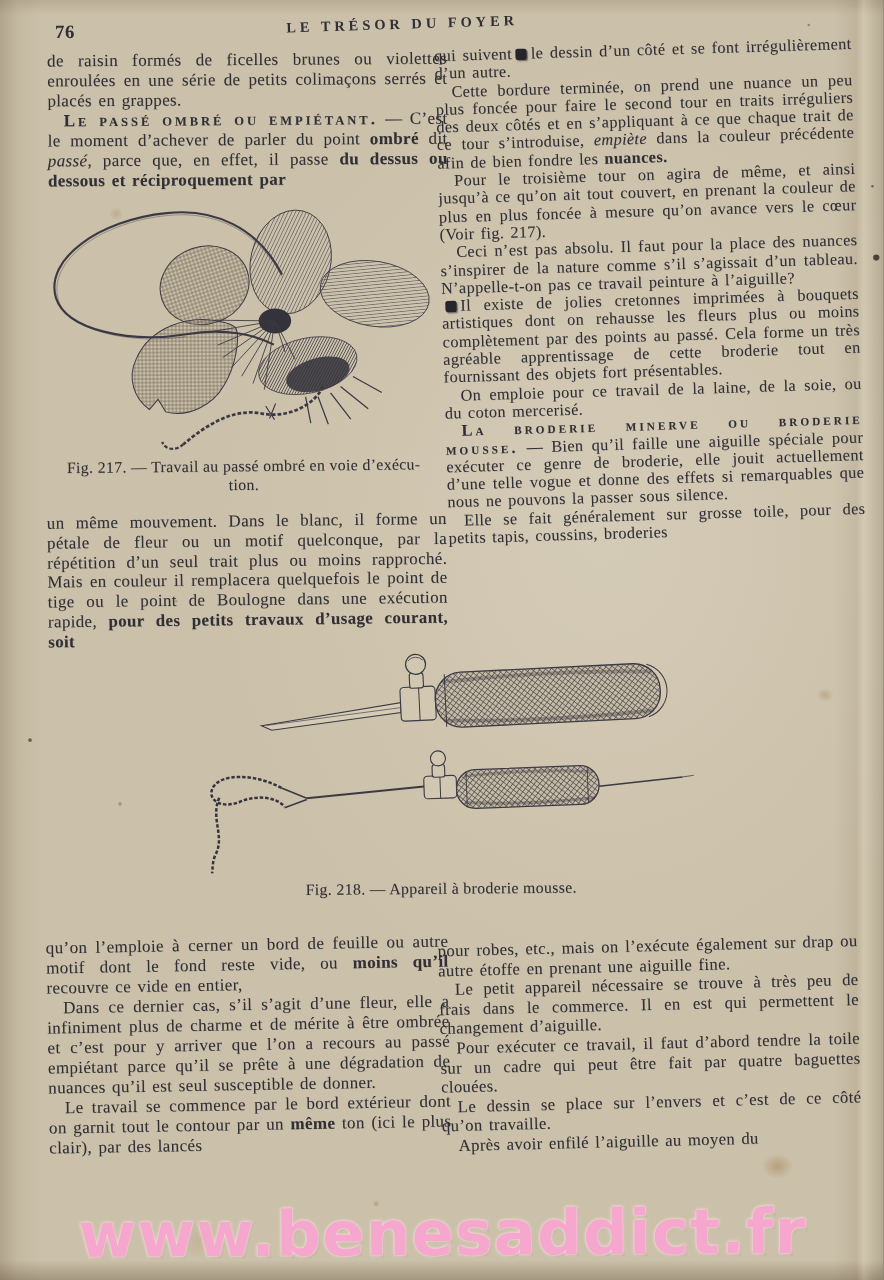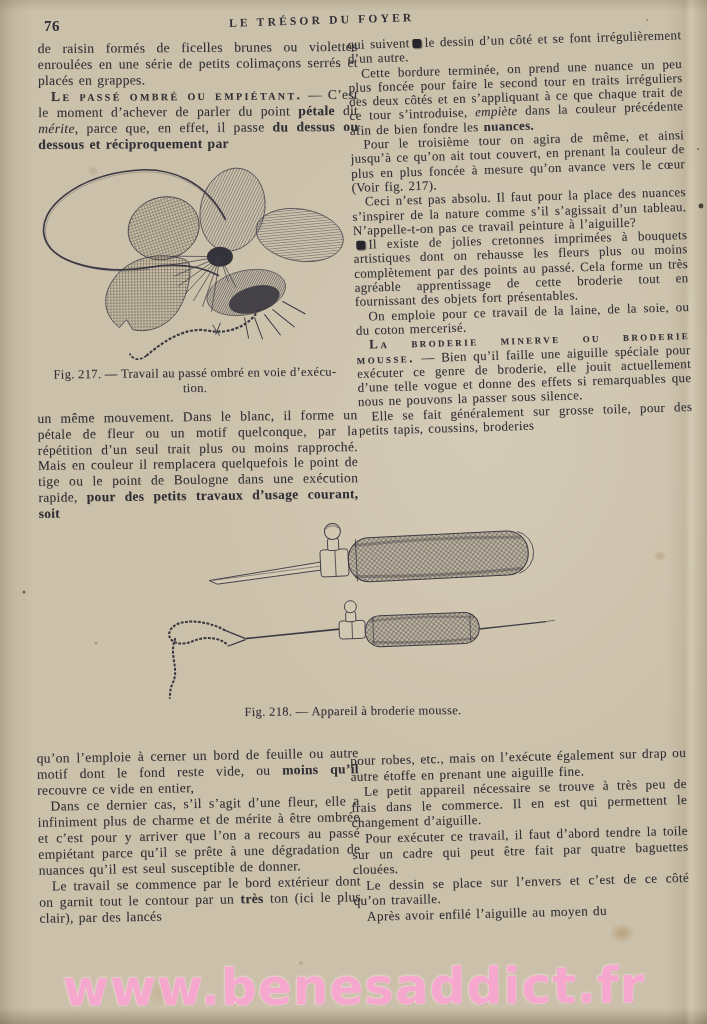--- a/index.html
+++ b/index.html
@@ -61,21 +61,21 @@
 <body>
 
 <div class="page">
   <div class="specks"></div>
 
   <div class="page-num">76</div>
   <div class="running-title">LE TRÉSOR DU FOYER</div>
 
   <div class="col left-top">
       <p class="para"><span>de raisin formés de ficelles brunes ou violettes enroulées en une série de petits colimaçons serrés et placés en grappes.</span></p>
-      <p class="para indent"><span class="sc">Le passé ombré ou empiétant.</span><span> — C’est le moment d’achever de parler du point </span><span class="b">pétale</span><span> dit </span><span class="i">mérite</span><span>, parce que, en effet, il passe </span><span class="b">du dessus ou dessous et réciproquement par</span></p>
+      <p class="para indent"><span class="sc">Le passé ombré ou empiétant.</span><span> — C’est le moment d’achever de parler du point </span><span class="b">ombré</span><span> dit </span><span class="i">passé</span><span>, parce que, en effet, il passe </span><span class="b">du dessus ou dessous et réciproquement par</span></p>
     </div>
 
   <figure class="fig fig217">
     <svg viewBox="0 0 335 205" width="335" height="205" xmlns="http://www.w3.org/2000/svg">
       <defs>
         <pattern id="mesh" width="3" height="3" patternUnits="userSpaceOnUse">
           <path d="M0 1.5 H3 M1.5 0 V3" stroke="#6b6355" stroke-width="0.5"></path>
         </pattern>
         <pattern id="hatchU" width="2.6" height="2.6" patternUnits="userSpaceOnUse" patternTransform="rotate(12)">
           <line x1="0" y1="0" x2="0" y2="2.6" stroke="#45434d" stroke-width="0.85"></line>
@@ -176,21 +176,21 @@
     </svg>
   </figure>
 
   <div class="caption cap218">
     <span class="capline">Fig. 218. — Appareil à broderie mousse.</span>
   </div>
 
   <div class="col left-bottom">
       <p class="para"><span>qu’on l’emploie à cerner un bord de feuille ou autre motif dont le fond reste vide, ou </span><span class="b">moins qu’il</span><span> recouvre ce vide en entier,</span></p>
       <p class="para indent"><span>Dans ce dernier cas, s’il s’agit d’une fleur, elle a infiniment plus de charme et de mérite à être ombrée et c’est pour y arriver que l’on a recours au passé empiétant parce qu’il se prête à une dégradation de nuances qu’il est seul susceptible de donner.</span></p>
-      <p class="para indent"><span>Le travail se commence par le bord extérieur dont on garnit tout le contour par un </span><span class="b">très</span><span> ton (ici le plus clair), par des lancés</span></p>
+      <p class="para indent"><span>Le travail se commence par le bord extérieur dont on garnit tout le contour par un </span><span class="b">même</span><span> ton (ici le plus clair), par des lancés</span></p>
     </div>
 
   <div class="col right-bottom">
       <p class="para"><span>pour robes, etc., mais on l’exécute également sur drap ou autre étoffe en prenant une aiguille fine.</span></p>
       <p class="para indent"><span>Le petit appareil nécessaire se trouve à très peu de frais dans le commerce. Il en est qui permettent le changement d’aiguille.</span></p>
       <p class="para indent"><span>Pour exécuter ce travail, il faut d’abord tendre la toile sur un cadre qui peut être fait par quatre baguettes clouées.</span></p>
       <p class="para indent"><span>Le dessin se place sur l’envers et c’est de ce côté qu’on travaille.</span></p>
       <p class="para indent"><span>Après avoir enfilé l’aiguille au moyen du</span></p>
     </div>
 

